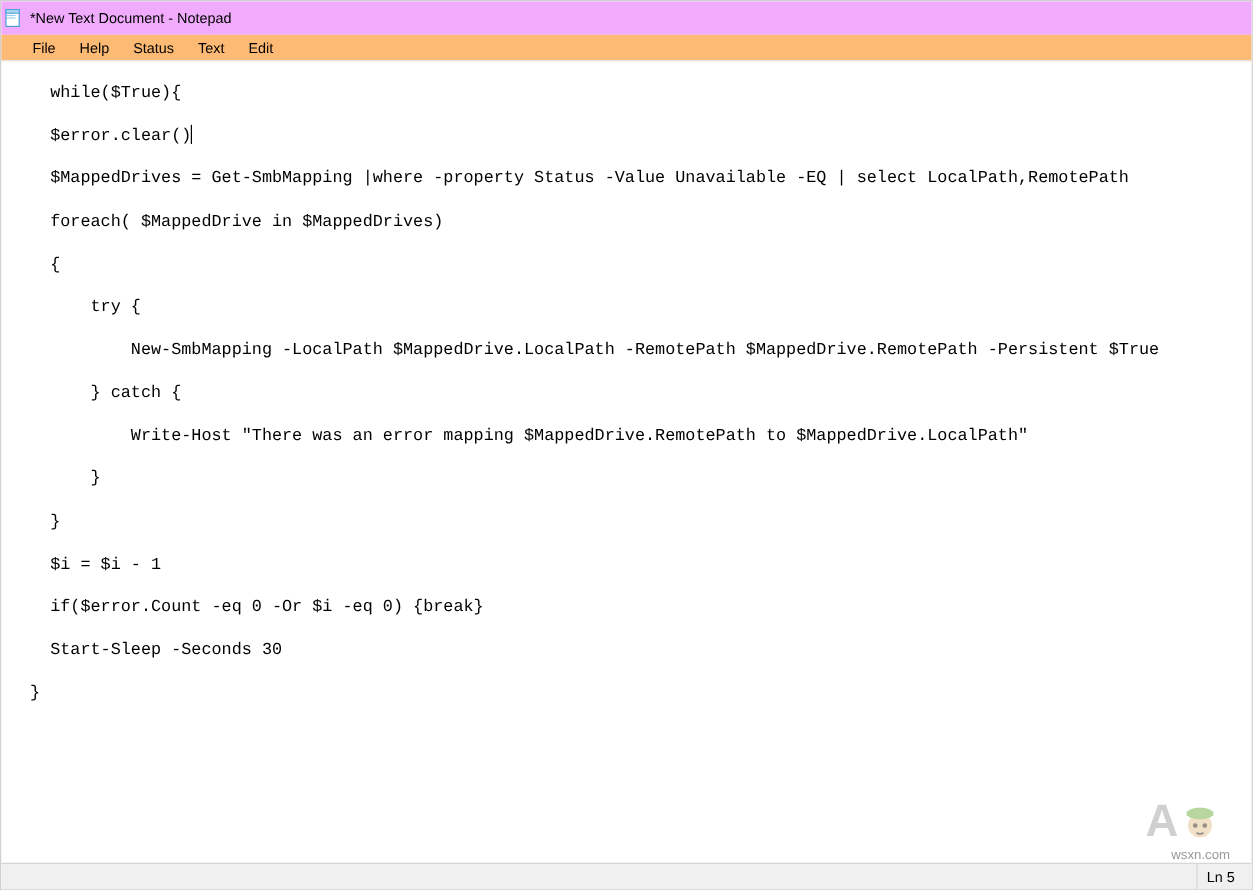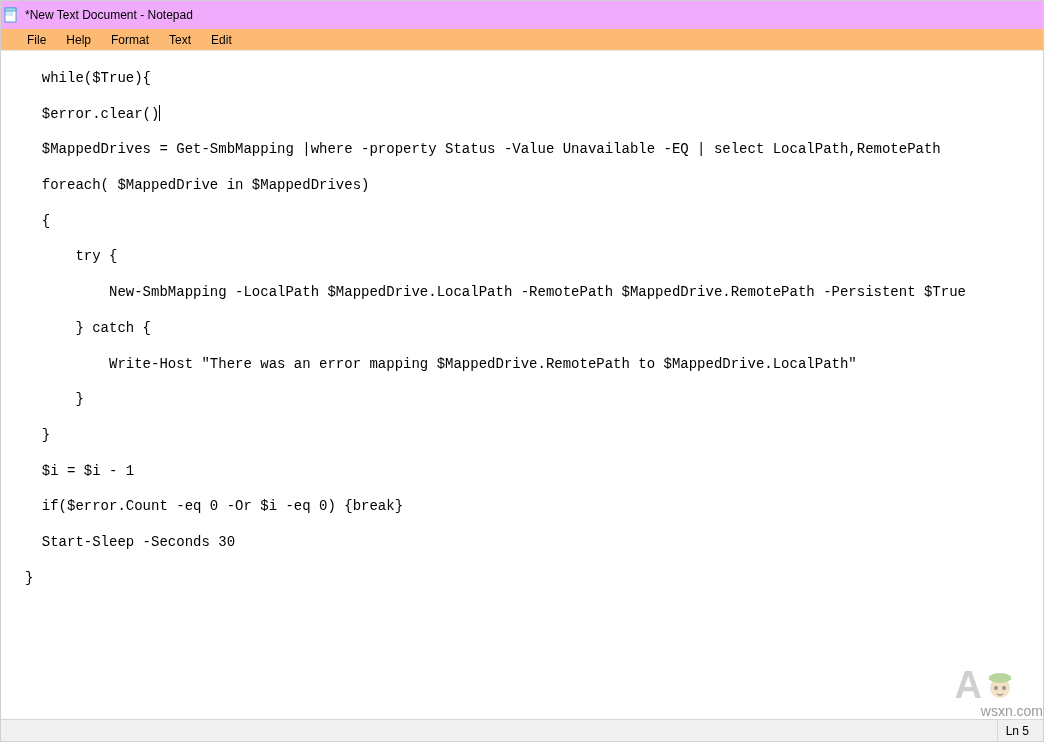--- a/index.html
+++ b/index.html
@@ -106,23 +106,23 @@
       align-items: center;
     }
     .watermark-icon {
       width: 34px;
       height: 34px;
       margin: 0 2px;
       opacity: 0.55;
     }
     .source-tag {
       position: absolute;
-      right: 0;
+      right: 18px;
       bottom: 22px;
-      font-size: 14px;
+      font-size: 11px;
       color: #999;
       text-align: right;
     }
   </style>
 </head>
 <body>
 
 <div class="title-bar">
   <span class="title-icon">
     <svg viewBox="0 0 16 16" width="16" height="16">
@@ -130,21 +130,21 @@
       <path d="M2 2 L13 2 M2 4 L10 4 M2 6 L10 6 M2 8 L10 8" stroke="#86c5ea" stroke-width="0.8"></path>
       <rect x="2" y="1" width="11" height="3" fill="#a8d8f0" stroke="#4aa0d8" stroke-width="0.8"></rect>
     </svg>
   </span>
   <span class="title-text">*New Text Document - Notepad</span>
 </div>
 
 <div class="menu-bar">
   <div class="menu-item">File</div>
   <div class="menu-item">Help</div>
-  <div class="menu-item">Format</div>
+  <div class="menu-item">Status</div>
   <div class="menu-item">Text</div>
   <div class="menu-item">Edit</div>
 </div>
 
 <div class="editor" id="editor">  while($True){
   $error.clear()<span class="cursor"></span>
   $MappedDrives = Get-SmbMapping |where -property Status -Value Unavailable -EQ | select LocalPath,RemotePath
   foreach( $MappedDrive in $MappedDrives)
   {
       try {

